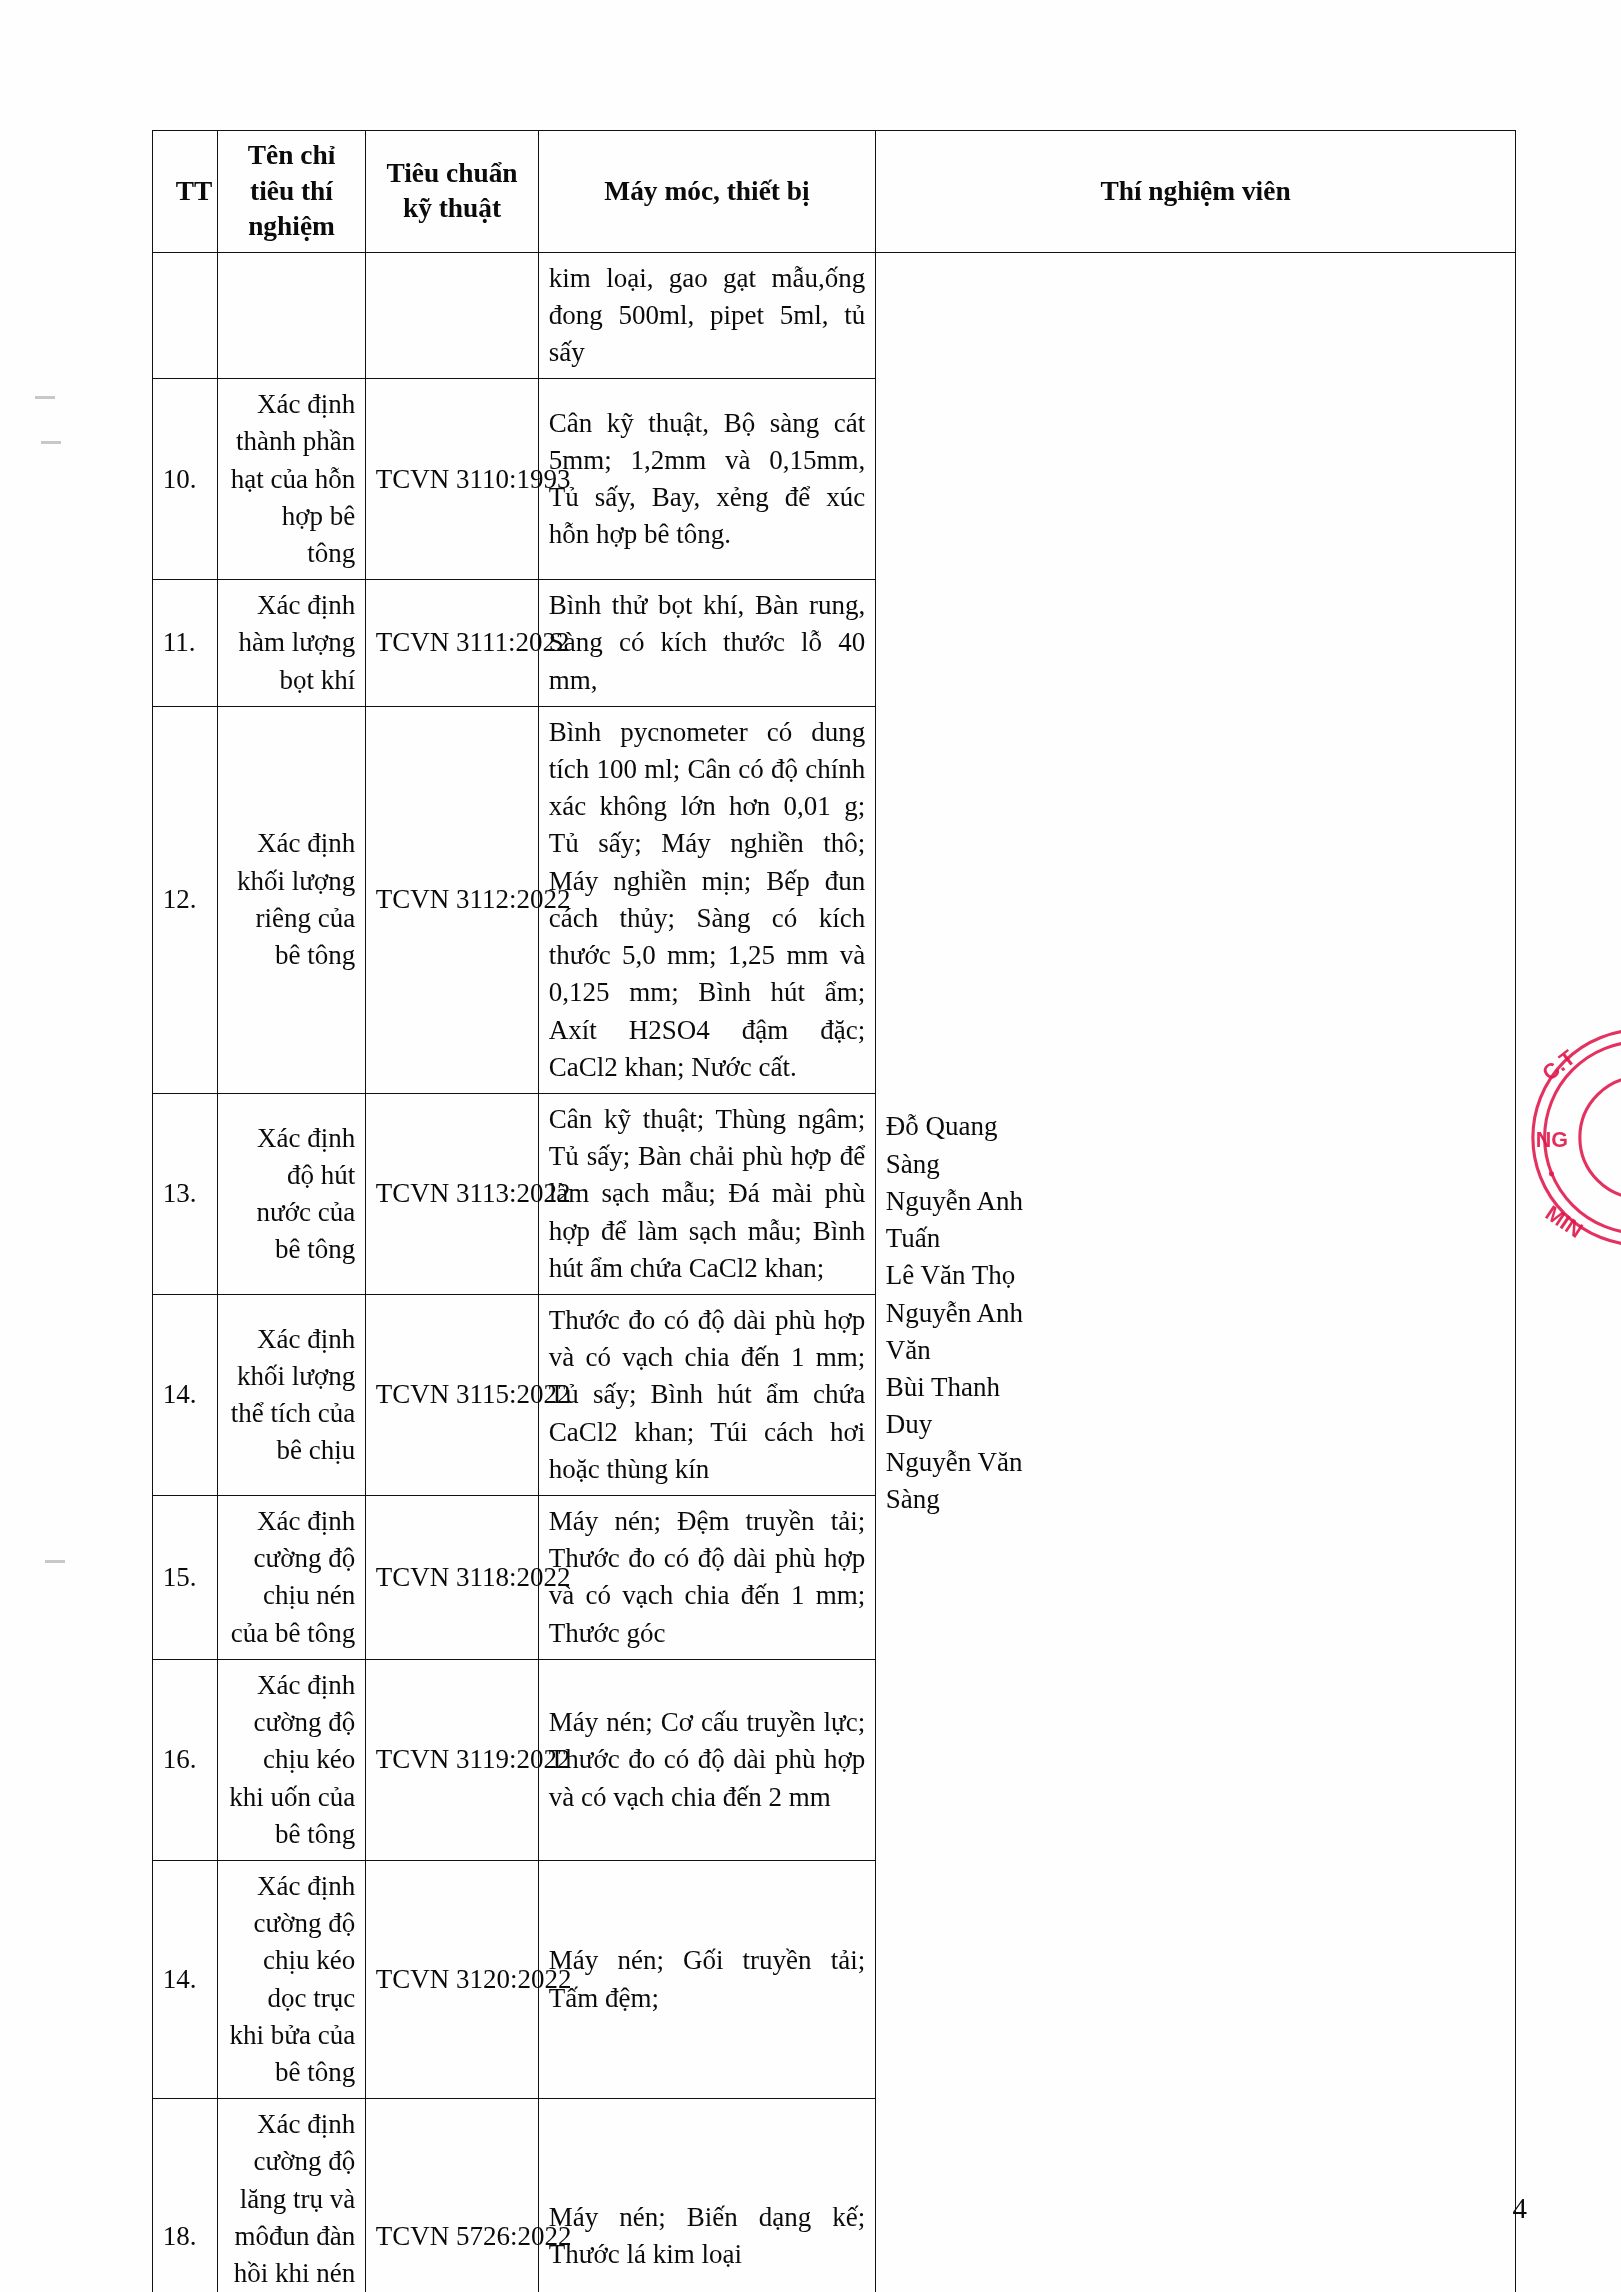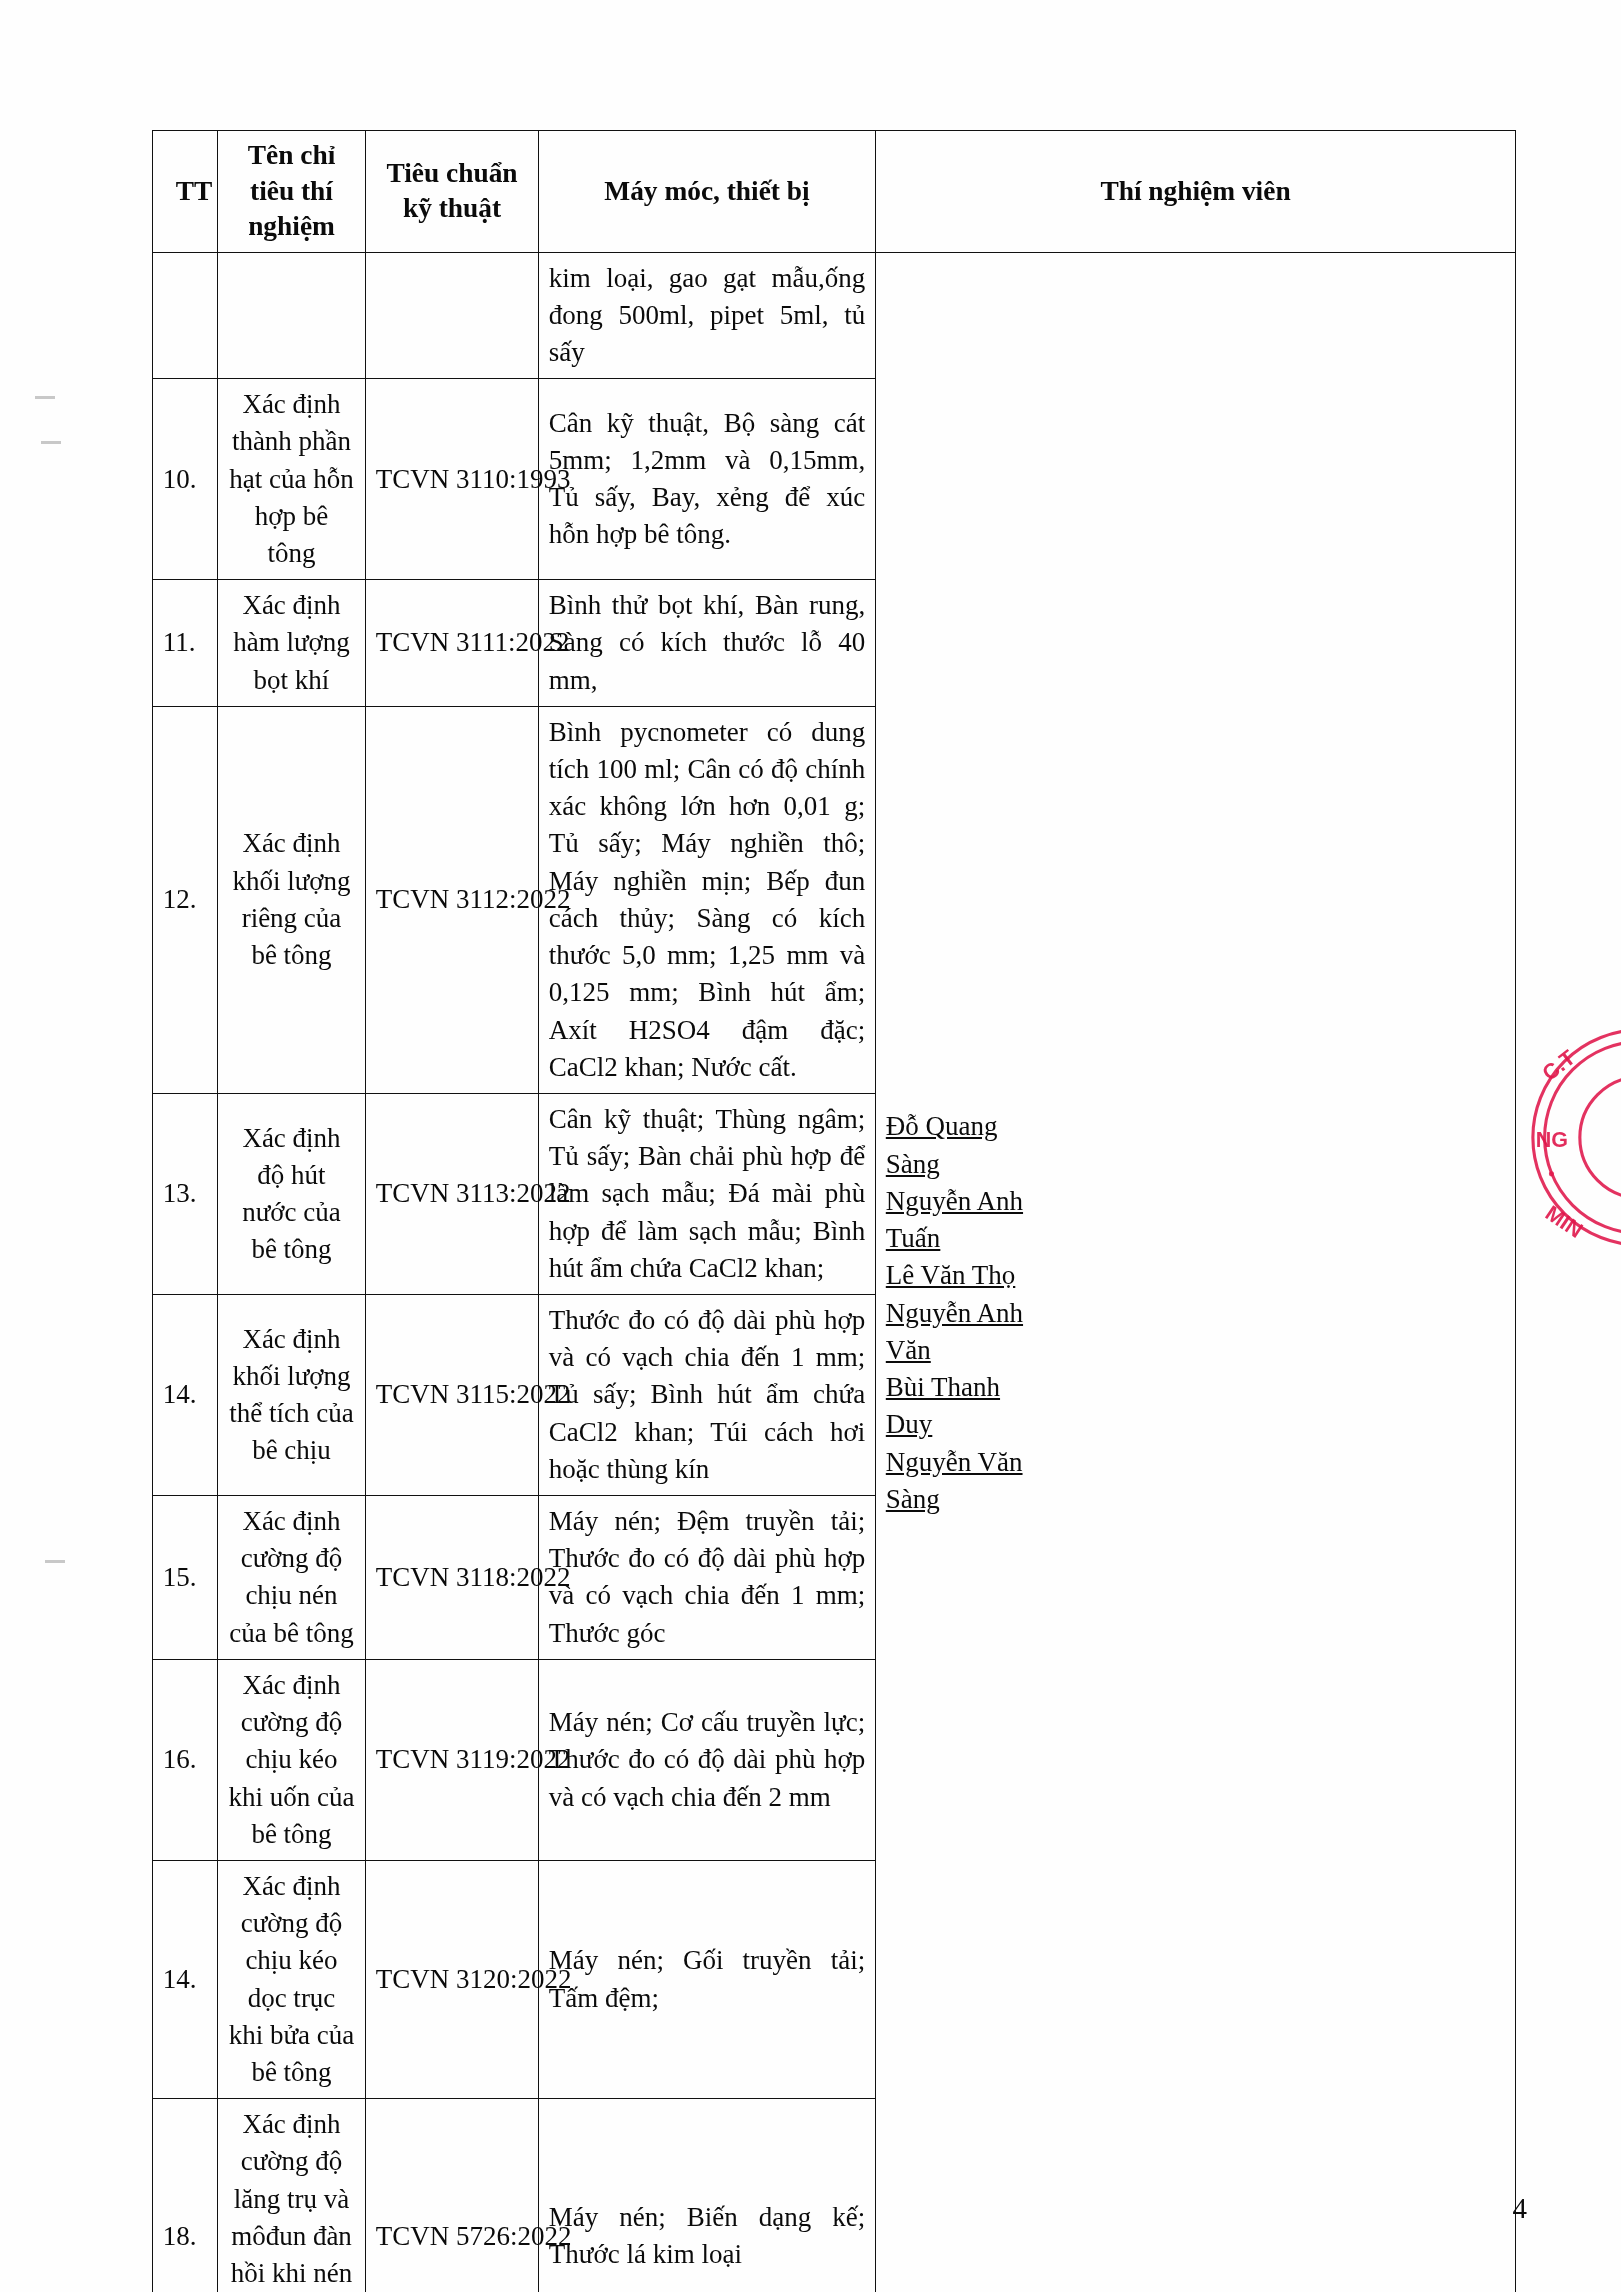--- a/index.html
+++ b/index.html
@@ -68,26 +68,26 @@
   col.c-std    { width: 173px; }
   col.c-equip  { width: 337px; }
   col.c-tech   { width: 640px; }
 
   td.tt {
     text-align: left;
     padding-left: 2px;
     padding-right: 2px;
     white-space: nowrap;
   }
-  td.name { text-align: center; }
+  td.name { text-align: right; }
   td.std  { text-align: center; white-space: nowrap; }
   td.equip{ text-align: justify; text-align-last: left; hyphens: none; }
   td.tech { text-align: left; vertical-align: top; }
 
-  td.tech .techline { display: block; text-decoration: underline; }
+  td.tech .techline { display: block; }
 
   .pagenum {
     position: absolute;
     right: 94px;
     top: 2192px;
     font-size: 29px;
   }
 
   
   .stamp {

